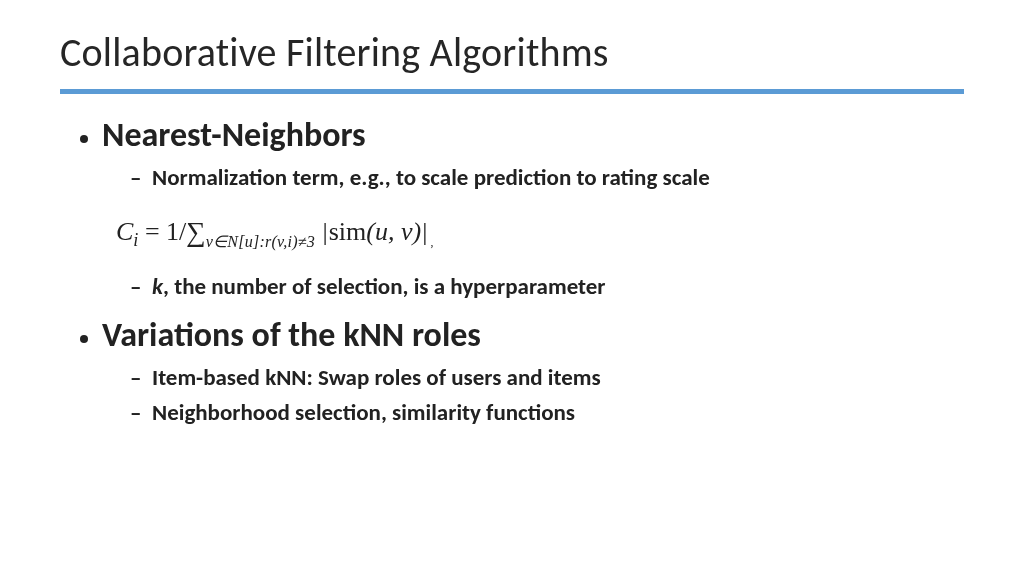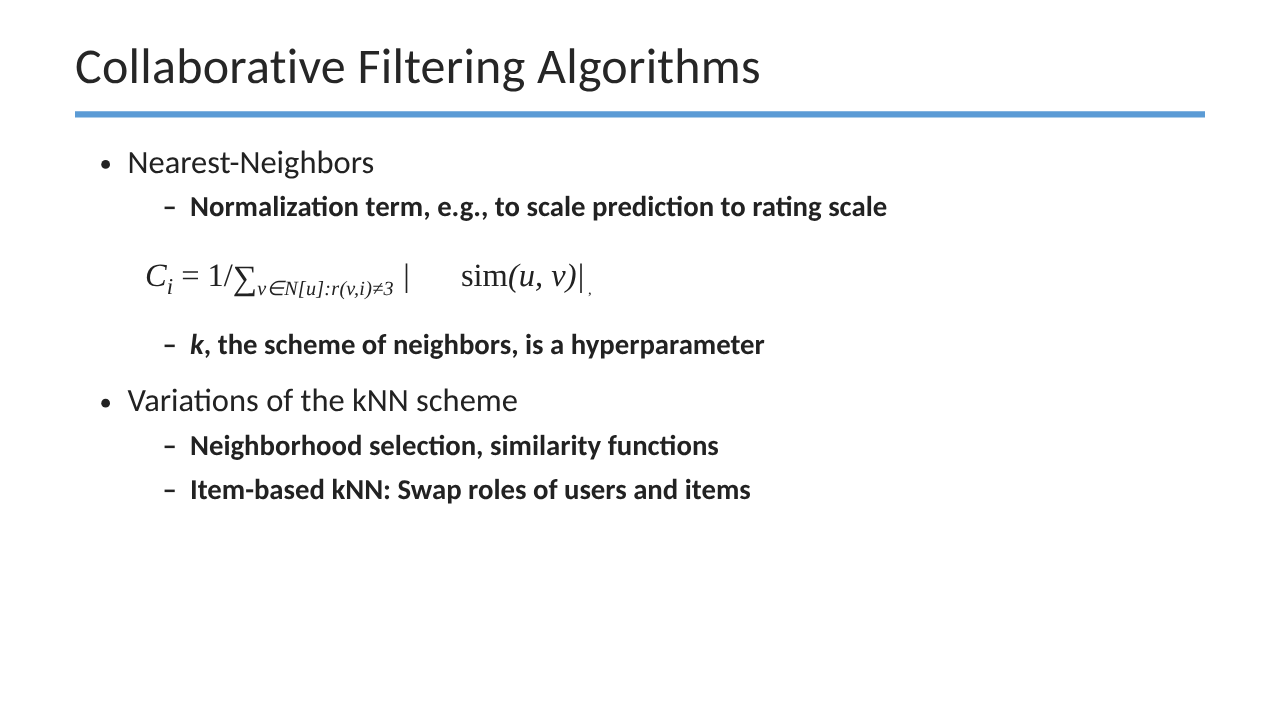--- a/index.html
+++ b/index.html
@@ -38,21 +38,22 @@
   }
   ul.level1 {
     list-style: disc;
     margin: 0;
     padding-left: 42px;
   }
   ul.level1 > li {
     margin-bottom: 4px;
   }
   ul.level1 > li > .li-label {
-    font-size: 26px;
+    font-size: 34px;
+    font-weight: bold;
   }
   ul.level2 {
     list-style: none;
     margin: 4px 0 10px 0;
     padding-left: 28px;
     font-weight: bold;
   }
   ul.level2 > li {
     position: relative;
     padding-left: 22px;
@@ -83,21 +84,21 @@
     font-size: 0.62em;
     font-style: italic;
     vertical-align: -0.45em;
     letter-spacing: 0.2px;
   }
   .formula .sigma {
     font-size: 1.05em;
     position: relative;
     top: 0.05em;
   }
-  .formula .roman { font-style: normal; margin-left: 40px; }
+  .formula .roman { font-style: normal; }
   .formula .abs-bar {
     padding: 0 1px;
   }
   .formula .main-i { font-style: italic; }
   .trailing-period {
     font-size: 0.45em;
     vertical-align: -0.5em;
     padding-left: 2px;
   }
 </style>
@@ -120,28 +121,28 @@
 
         <div class="formula-block">
           <span class="formula">
             <span class="main-i">C</span><span class="sub">i</span><span> = 1/</span><span class="sigma">∑</span><span class="subscript-cond">v∈N[u]:r(v,i)≠3</span>
             <span class="abs-bar">|</span><span class="roman">sim</span><span class="main-i">(u, v)</span><span class="abs-bar">|</span><span class="trailing-period">,</span>
           </span>
         </div>
 
         <ul class="level2">
           <li>
-            <span class="ital">k</span><span>, the scheme of neighbors, is a hyperparameter</span>
+            <span class="ital">k</span><span>, the number of selection, is a hyperparameter</span>
           </li>
         </ul>
       </li>
 
       <li>
-        <span class="li-label">Variations of the kNN scheme</span>
+        <span class="li-label">Variations of the kNN roles</span>
         <ul class="level2">
+          <li>Item-based kNN: Swap roles of users and items</li>
           <li>Neighborhood selection, similarity functions</li>
-          <li>Item-based kNN: Swap roles of users and items</li>
         </ul>
       </li>
 
     </ul>
   </div>
 </div>
 
 </body></html>

